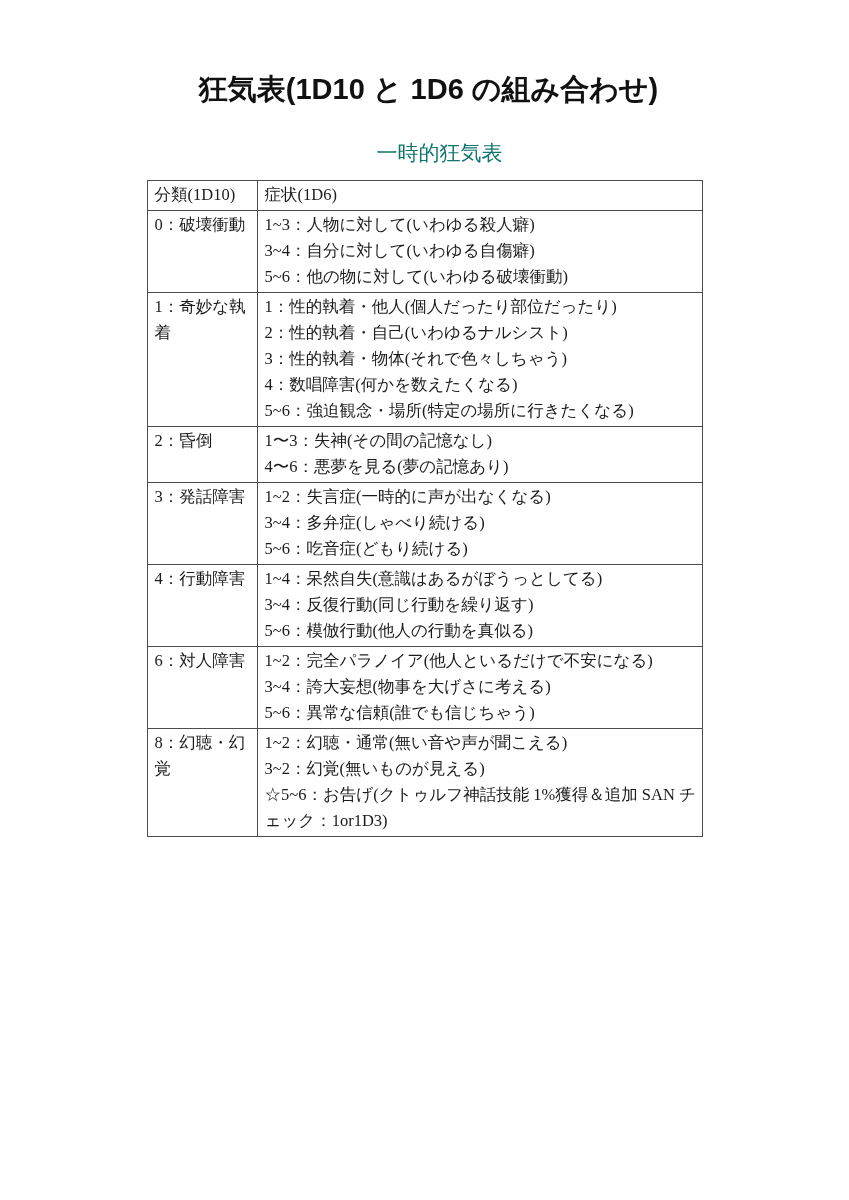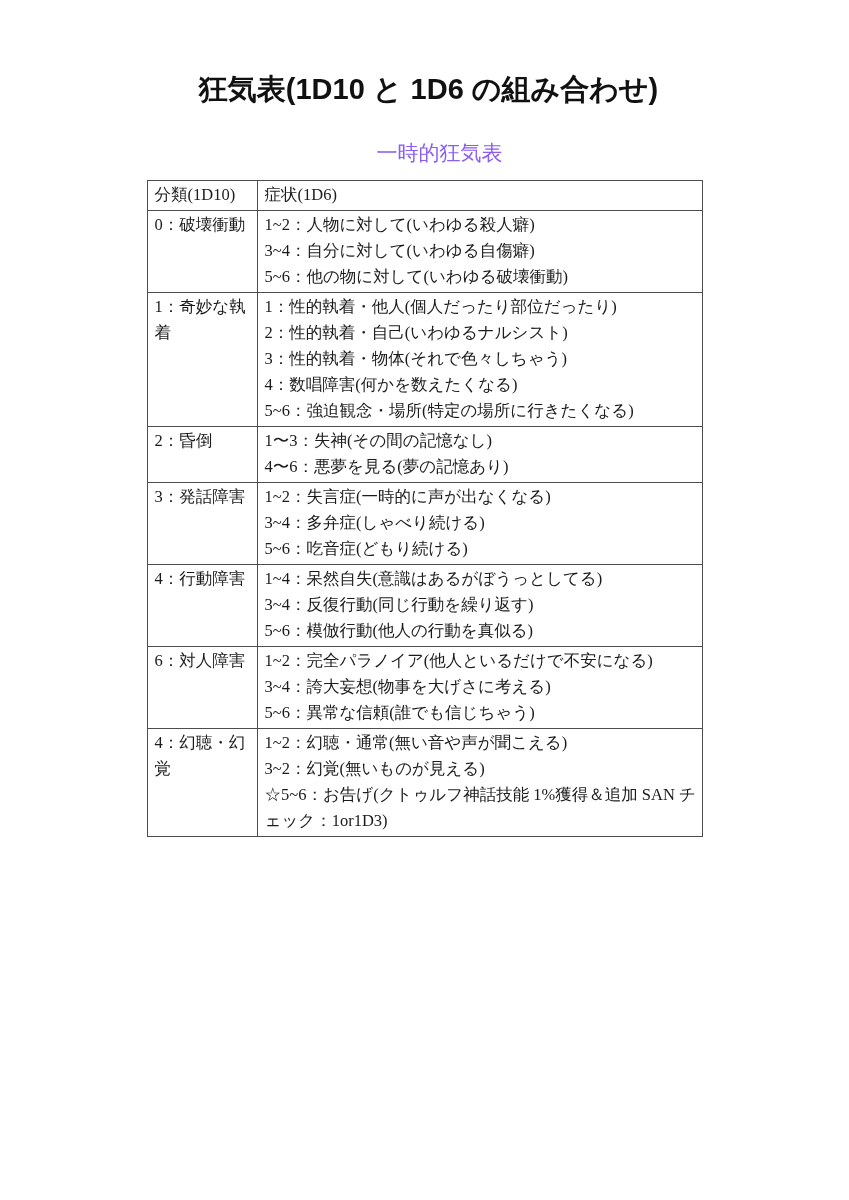--- a/index.html
+++ b/index.html
@@ -26,21 +26,21 @@
     line-height: 34px;
     color: #111111;
   }
   .doc-subtitle {
     margin: 0 0 14px 0;
     text-align: center;
     font-family: "Liberation Serif", "DejaVu Serif", serif;
     font-weight: normal;
     font-size: 21px;
     line-height: 26px;
-    color: #8b5cf6;
+    color: #0f766e;
     padding-left: 30px;
   }
   table.madness {
     width: 555px;
     margin: 12px auto;
     border-collapse: collapse;
     table-layout: fixed;
     font-family: "Liberation Serif", "DejaVu Serif", serif;
   }
   table.madness col.c-cat { width: 110px; }
@@ -73,21 +73,21 @@
     <thead>
       <tr>
         <th>分類(1D10)</th>
         <th>症状(1D6)</th>
       </tr>
     </thead>
     <tbody>
         <tr>
           <td>0：破壊衝動</td>
           <td>
-            <div>1~2：人物に対して(いわゆる殺人癖)</div>
+            <div>1~3：人物に対して(いわゆる殺人癖)</div>
             <div>3~4：自分に対して(いわゆる自傷癖)</div>
             <div>5~6：他の物に対して(いわゆる破壊衝動)</div>
           </td>
         </tr>
         <tr>
           <td>1：奇妙な執着</td>
           <td>
             <div>1：性的執着・他人(個人だったり部位だったり)</div>
             <div>2：性的執着・自己(いわゆるナルシスト)</div>
             <div>3：性的執着・物体(それで色々しちゃう)</div>
@@ -120,21 +120,21 @@
         </tr>
         <tr>
           <td>6：対人障害</td>
           <td>
             <div>1~2：完全パラノイア(他人といるだけで不安になる)</div>
             <div>3~4：誇大妄想(物事を大げさに考える)</div>
             <div>5~6：異常な信頼(誰でも信じちゃう)</div>
           </td>
         </tr>
         <tr>
-          <td>4：幻聴・幻覚</td>
+          <td>8：幻聴・幻覚</td>
           <td>
             <div>1~2：幻聴・通常(無い音や声が聞こえる)</div>
             <div>3~2：幻覚(無いものが見える)</div>
             <div>☆5~6：お告げ(クトゥルフ神話技能 1%獲得＆追加 SAN チェック：1or1D3)</div>
           </td>
         </tr>
       </tbody>
   </table>
 </div>
 

